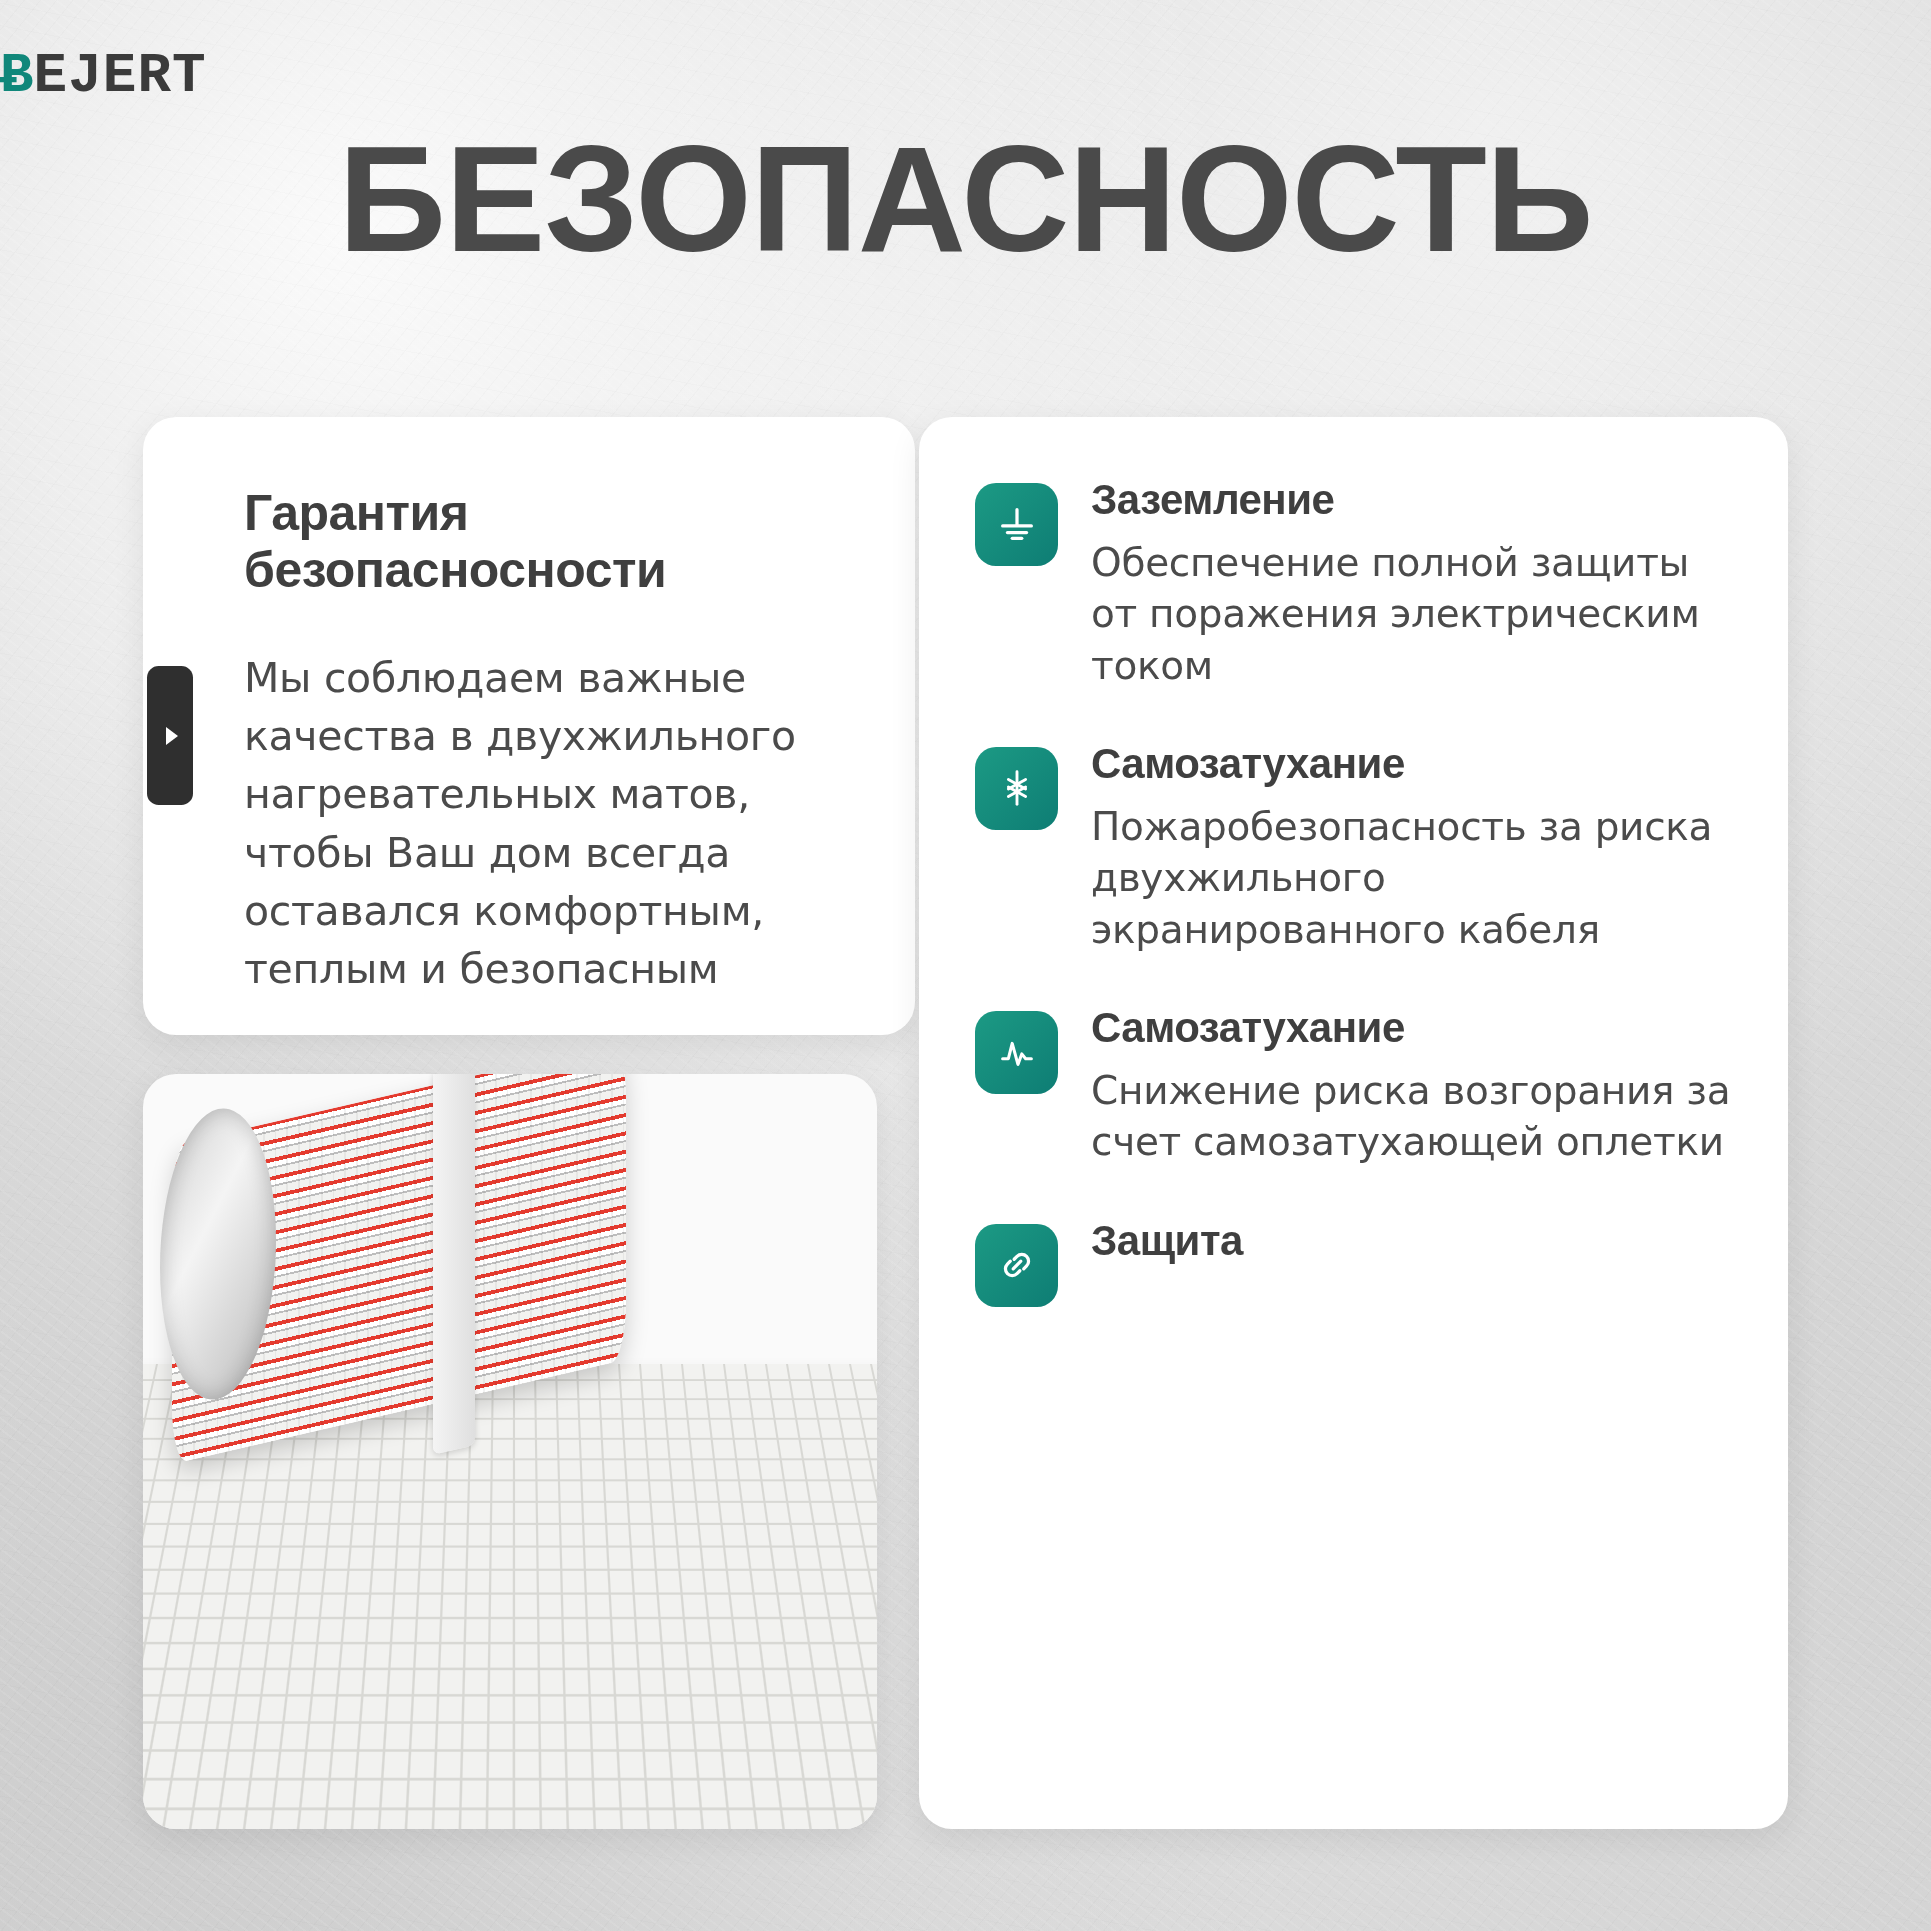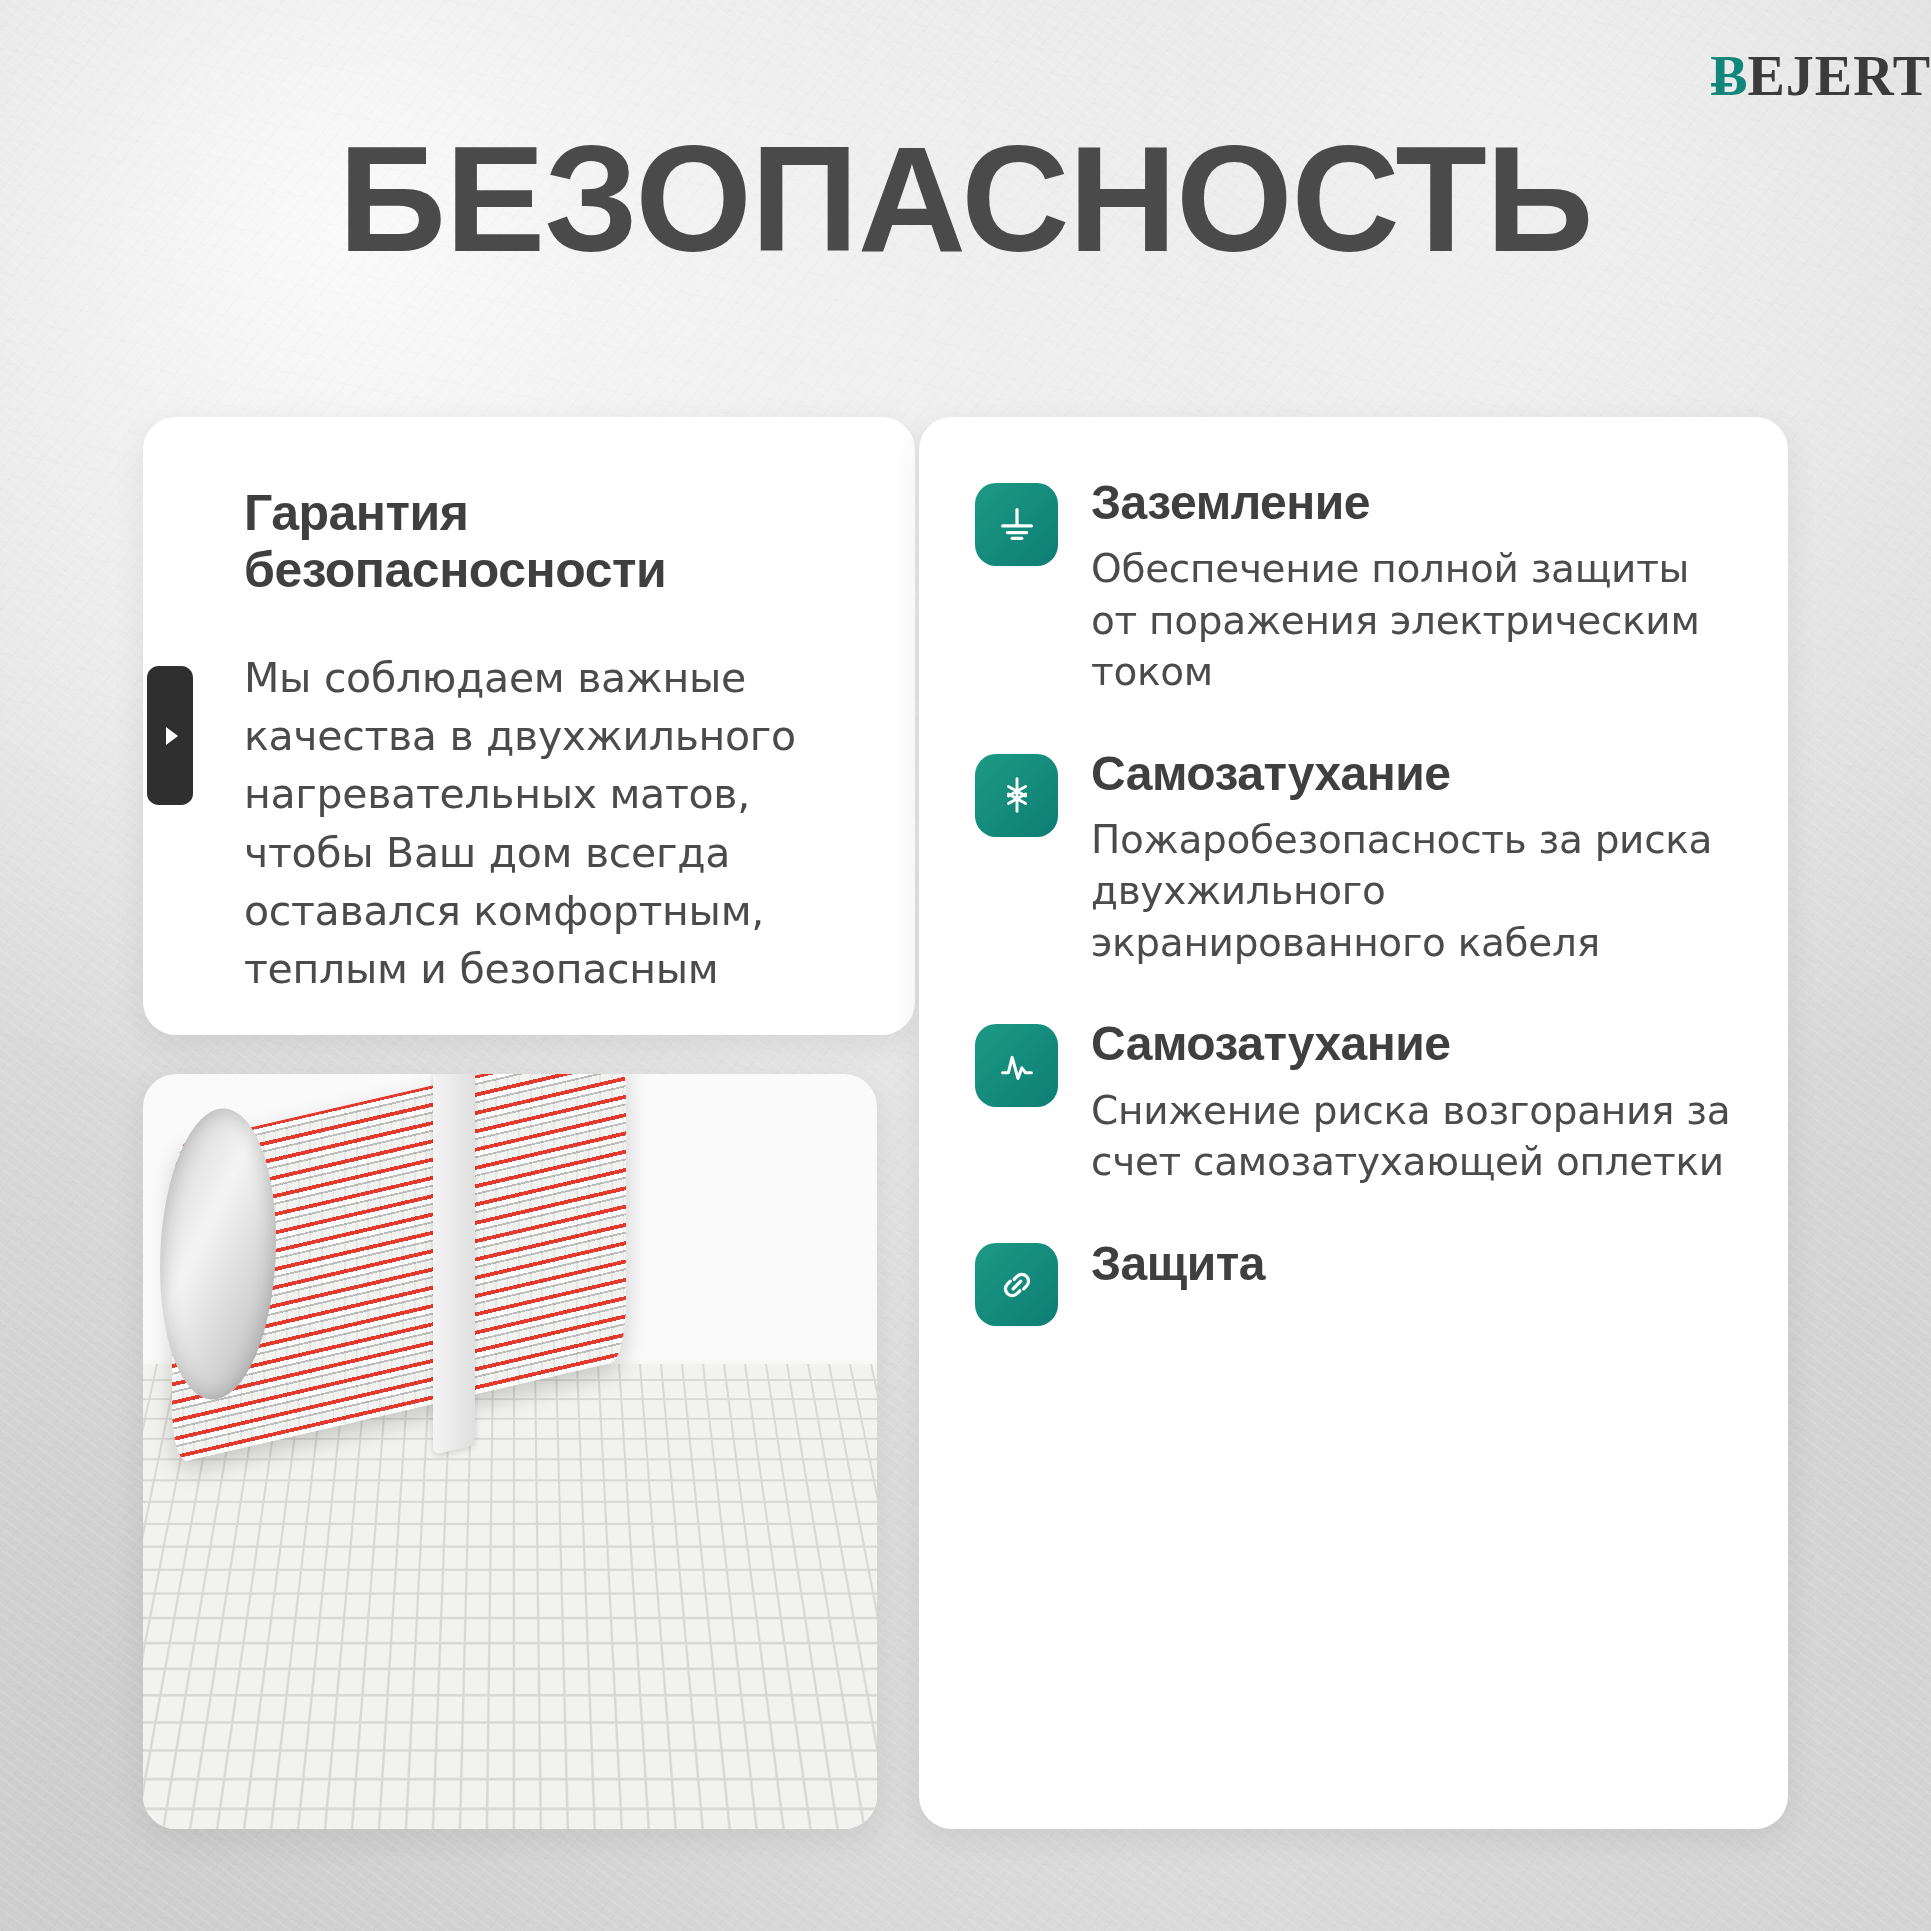--- a/index.html
+++ b/index.html
@@ -37,26 +37,26 @@
       repeating-linear-gradient(-51deg, rgba(0,0,0,.035) 0 1px, rgba(0,0,0,0) 1px 12.6px),
       repeating-linear-gradient(11deg, rgba(0,0,0,.025) 0 1px, rgba(0,0,0,0) 1px 22px);
   }
 
   .page { position: relative; width: 1931px; height: 1931px; }
 
   
   .brand {
     position: absolute;
     top: 44px; left: 0; right: 0;
-    text-align: right;
+    text-align: left;
     font-size: 56px;
     font-weight: 700;
     letter-spacing: 1px;
     color: #3b3b3b;
-    font-family: Liberation Serif, serif;
+    font-family: Liberation Mono, monospace;
   }
   .brand .mark {
     color: #10877a;
     font-weight: 700;
     letter-spacing: -3.9px;
     margin-right: 3.9px;
   }
 
   
   .headline {
@@ -224,21 +224,21 @@
     justify-content: center;
     margin-top: 5.8px;
   }
   .feature-icon svg { display: block; }
 
   .feature-body { flex: 1 1 auto; }
 
   .feature-title {
     font-family: "Liberation Sans", sans-serif;
     font-weight: 700;
-    font-size: 48px;
+    font-size: 42px;
     line-height: 1.1;
     color: #3f3f3f;
     letter-spacing: -0.5px;
   }
   .feature-desc {
     margin-top: 13.5px;
     font-family: "DejaVu Sans", sans-serif;
     font-size: 39px;
     line-height: 1.32;
     color: #4b4b4b;

